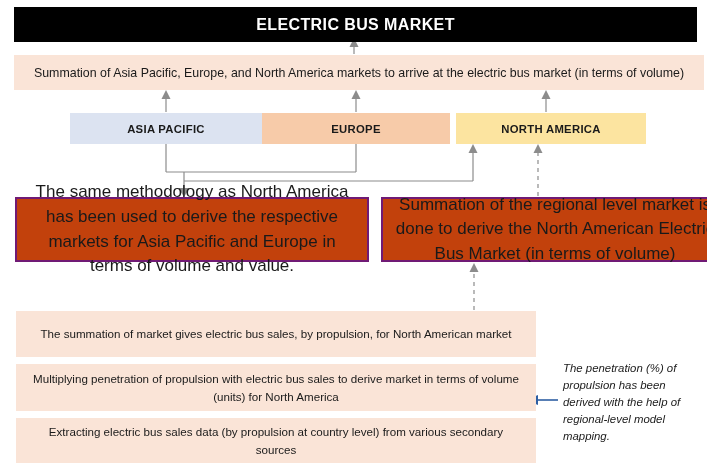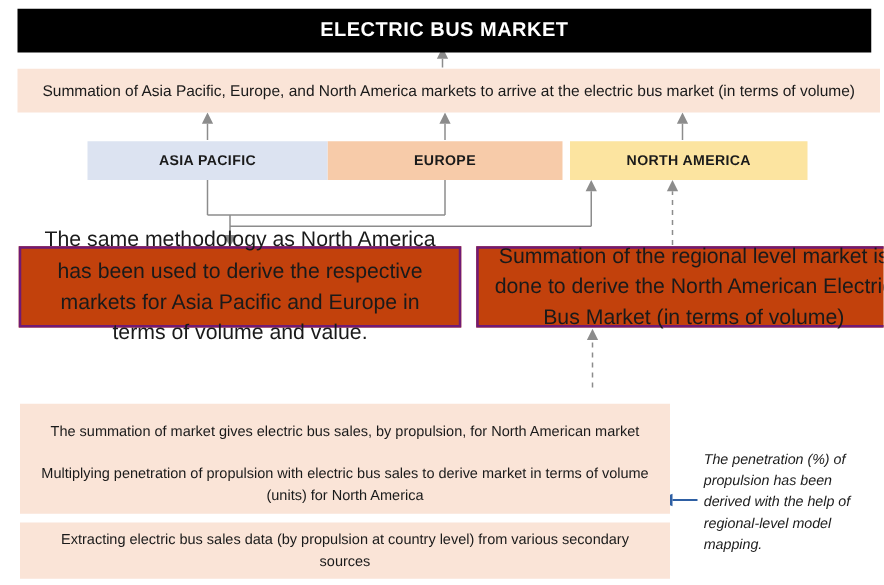--- a/index.html
+++ b/index.html
@@ -76,21 +76,21 @@
 
   
   .step {
     left: 16px;
     width: 520px;
     background: #FAE4D7;
     font-size: 11.6px;
     line-height: 1.5;
     padding: 0 12px;
   }
-  #step-1 { top: 323px; height: 46px; }
+  #step-1 { top: 311px; height: 46px; }
   #step-2 { top: 364px; height: 47px; }
   #step-3 { top: 418px; height: 45px; }
 
   
   #side-note {
     position: absolute;
     left: 563px;
     top: 360px;
     width: 142px;
     font-style: italic;

